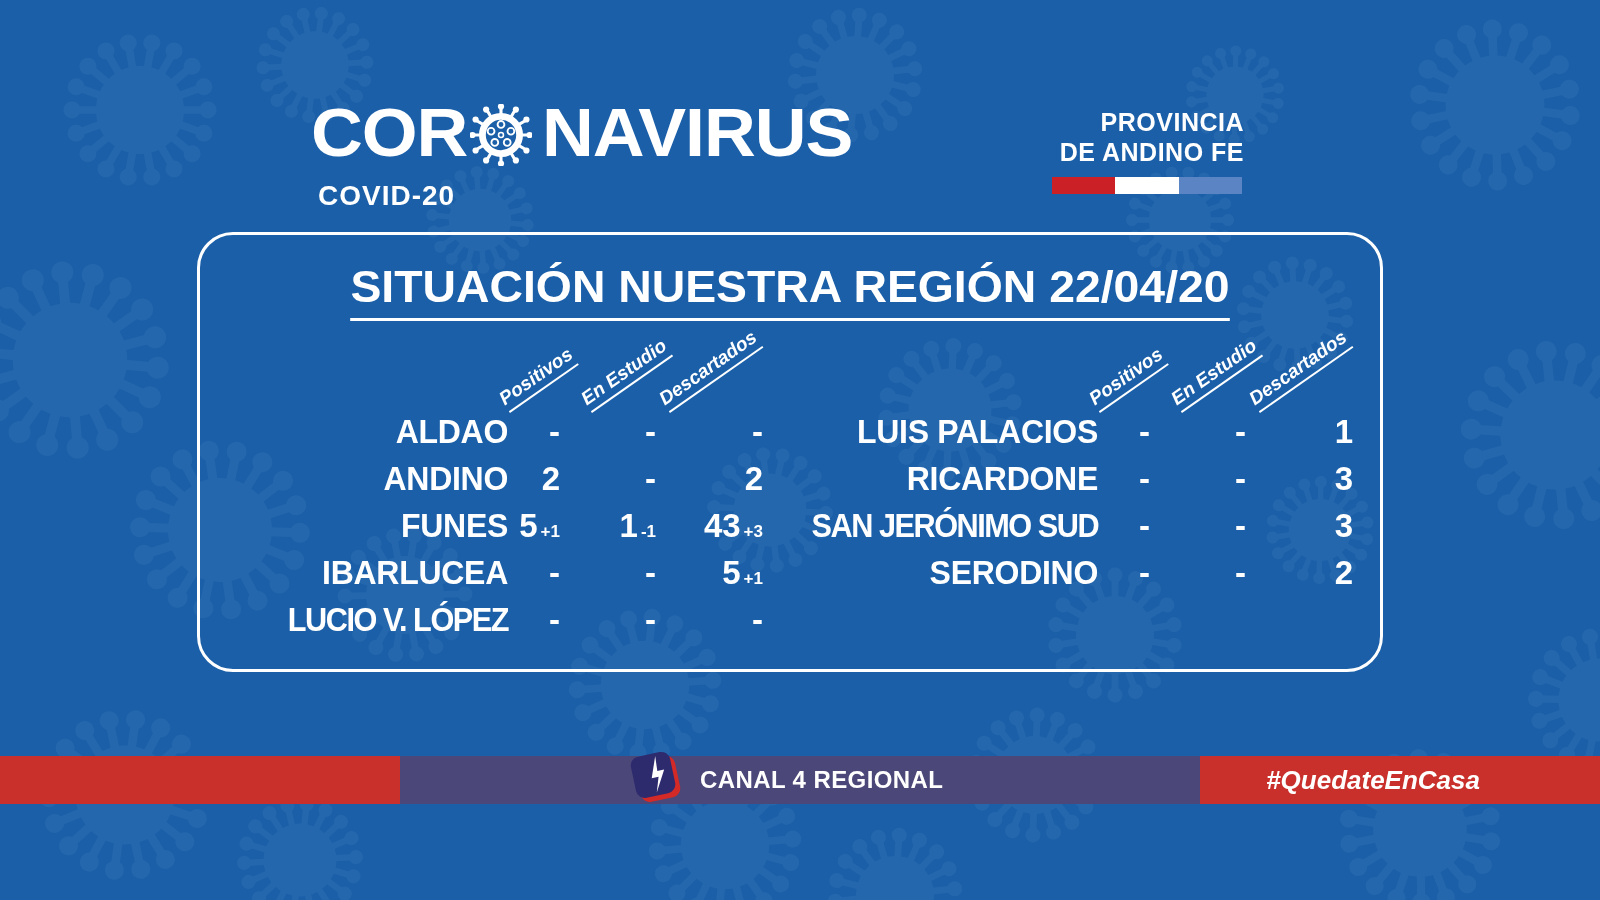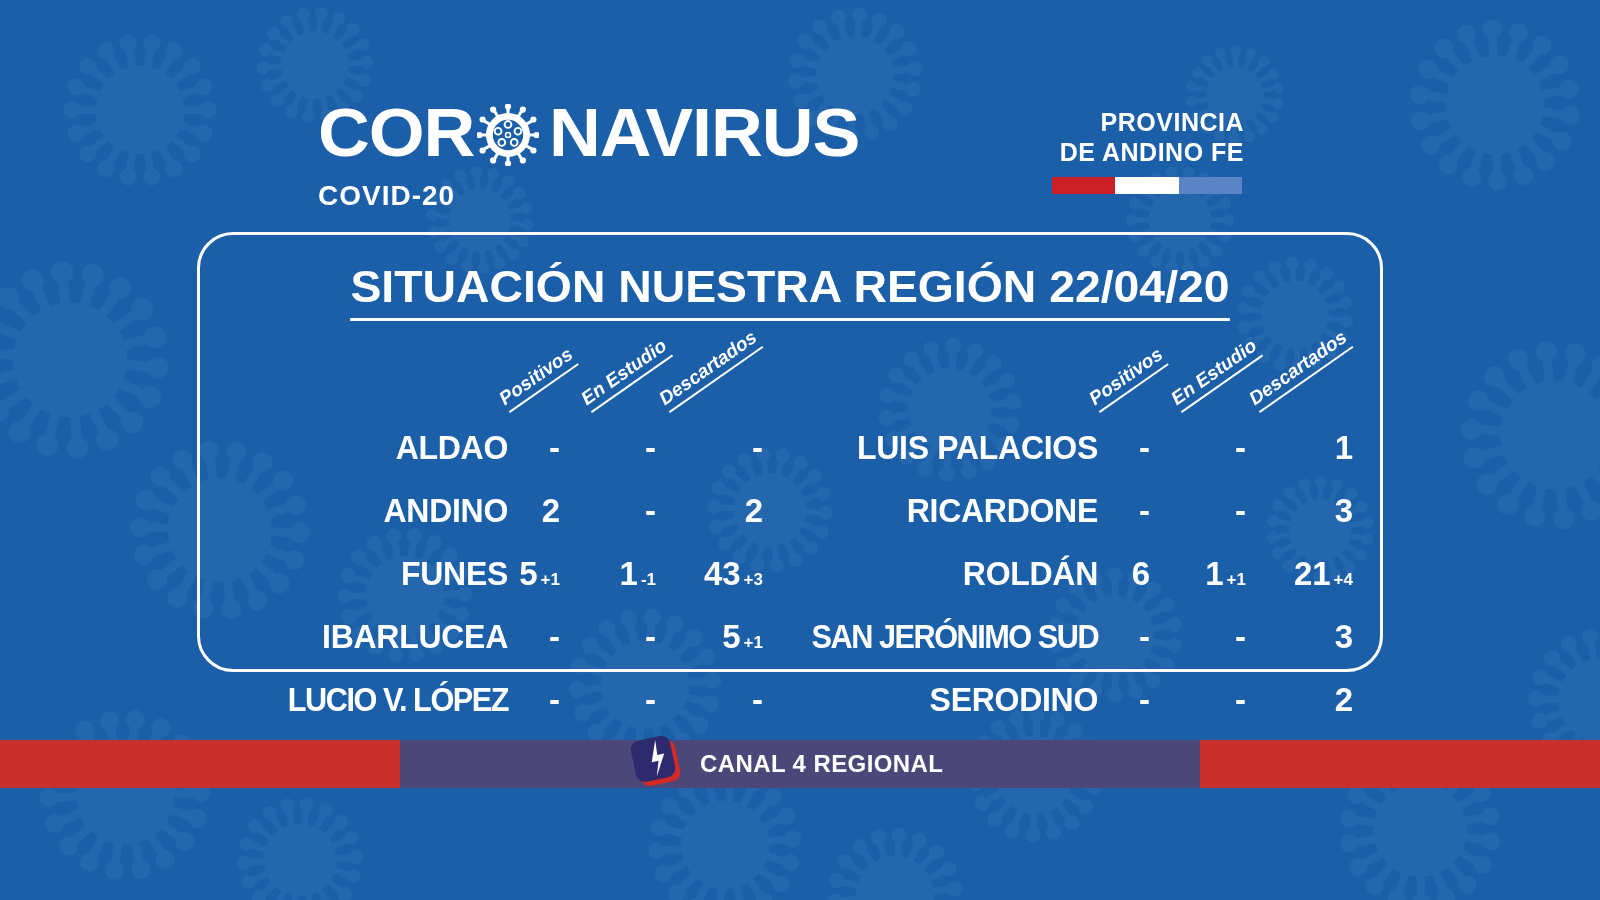--- a/index.html
+++ b/index.html
@@ -13,21 +13,21 @@
 
   
   #bg-texture { position:absolute; inset:0; z-index:0; }
   .virus-bg { position:absolute; opacity:.13; }
   .virus-bg svg { display:block; }
 
   
   #header { position:absolute; top:0; left:0; width:1600px; height:225px; z-index:3; }
 
   #logo-coronavirus {
-    position:absolute; left:318px; top:98px;
+    position:absolute; left:311px; top:98px;
     display:flex; align-items:center;gap:12px;
   }
   .cv-word {
     font-size:69px; font-weight:bold; color:#ffffff;
     letter-spacing:-1px; line-height:1;
     transform:scaleX(1.04);
     transform-origin:left center;
   }
   #virus-o { width:62px; height:62px; margin:0 -2px 0 -3px; position:relative; top:2px; }
   #covid19-label {
@@ -71,21 +71,20 @@
     color:#ffffff; font-size:19px; font-weight:bold; font-style:italic;
     white-space:nowrap;
     transform:rotate(-35deg); transform-origin:left bottom;
     border-bottom:2px solid #ffffff; padding-bottom:2px;
   }
 
   .rows { position:absolute; top:92px; left:0; width:100%; }
   .row {
     display:flex; align-items:baseline;
     height:47px;
-    margin-top:16px;
   }
   .r-name {
     width:308px; text-align:right;
     color:#ffffff; font-size:33px; font-weight:bold;
     letter-spacing:-.3px;
     transform:scaleX(.97); transform-origin:right center;
     white-space:nowrap;
   }
   .cell {
     position:relative;
@@ -97,21 +96,21 @@
   .c2 { width:92px; padding-right:10px; }
   .c3 { width:105px; padding-right:8px; }
   .delta {
     font-size:17px; font-weight:bold;
     margin-left:3px;
   }
   .tight .r-name { letter-spacing:-1.6px; transform:scaleX(.93); }
 
   
   #footer {
-    position:absolute; left:0; top:740px; width:1600px; height:48px; z-index:3;
+    position:absolute; left:0; top:756px; width:1600px; height:48px; z-index:3;
     background:#c9302c;
   }
   #footer-overlay {
     position:absolute; left:400px; top:0; width:800px; height:48px;
     background:rgba(26,80,150,.72);
   }
   #footer-inner {
     position:absolute; inset:0; display:flex; align-items:center;
   }
   #canal-logo {
@@ -1283,26 +1282,20 @@
             <div class="cell c1"><span>-</span></div>
             <div class="cell c2"><span>-</span></div>
             <div class="cell c3"><span>1</span></div>
           </div>
           <div class="row">
             <div class="r-name">RICARDONE</div>
             <div class="cell c1"><span>-</span></div>
             <div class="cell c2"><span>-</span></div>
             <div class="cell c3"><span>3</span></div>
           </div>
-          <div class="row">
-            <div class="r-name">ROLDÁN</div>
-            <div class="cell c1"><span>6</span></div>
-            <div class="cell c2"><span>1</span><span class="delta">+1</span></div>
-            <div class="cell c3"><span>21</span><span class="delta">+4</span></div>
-          </div>
           <div class="row tight">
             <div class="r-name">SAN JERÓNIMO SUD</div>
             <div class="cell c1"><span>-</span></div>
             <div class="cell c2"><span>-</span></div>
             <div class="cell c3"><span>3</span></div>
           </div>
           <div class="row">
             <div class="r-name">SERODINO</div>
             <div class="cell c1"><span>-</span></div>
             <div class="cell c2"><span>-</span></div>
@@ -1319,14 +1312,15 @@
     <div id="canal-logo">
       <svg viewBox="0 0 56 70" width="56" height="70">
         <g transform="rotate(-12 28 35)">
           <rect x="8" y="14" width="40" height="42" rx="9" fill="#d42a27"></rect>
           <rect x="4" y="9" width="40" height="42" rx="9" fill="#2e2a6e"></rect>
           <path d="M30 12 L22 33 L29 33 L24 48 L36 27 L29 27 Z" fill="#ffffff"></path>
         </g>
       </svg>
     </div>
     <div id="canal-label">CANAL 4 REGIONAL</div>
+    <div id="hashtag">#QuedateEnCasa</div>
   </div>
 </div>
 
 </body></html>

